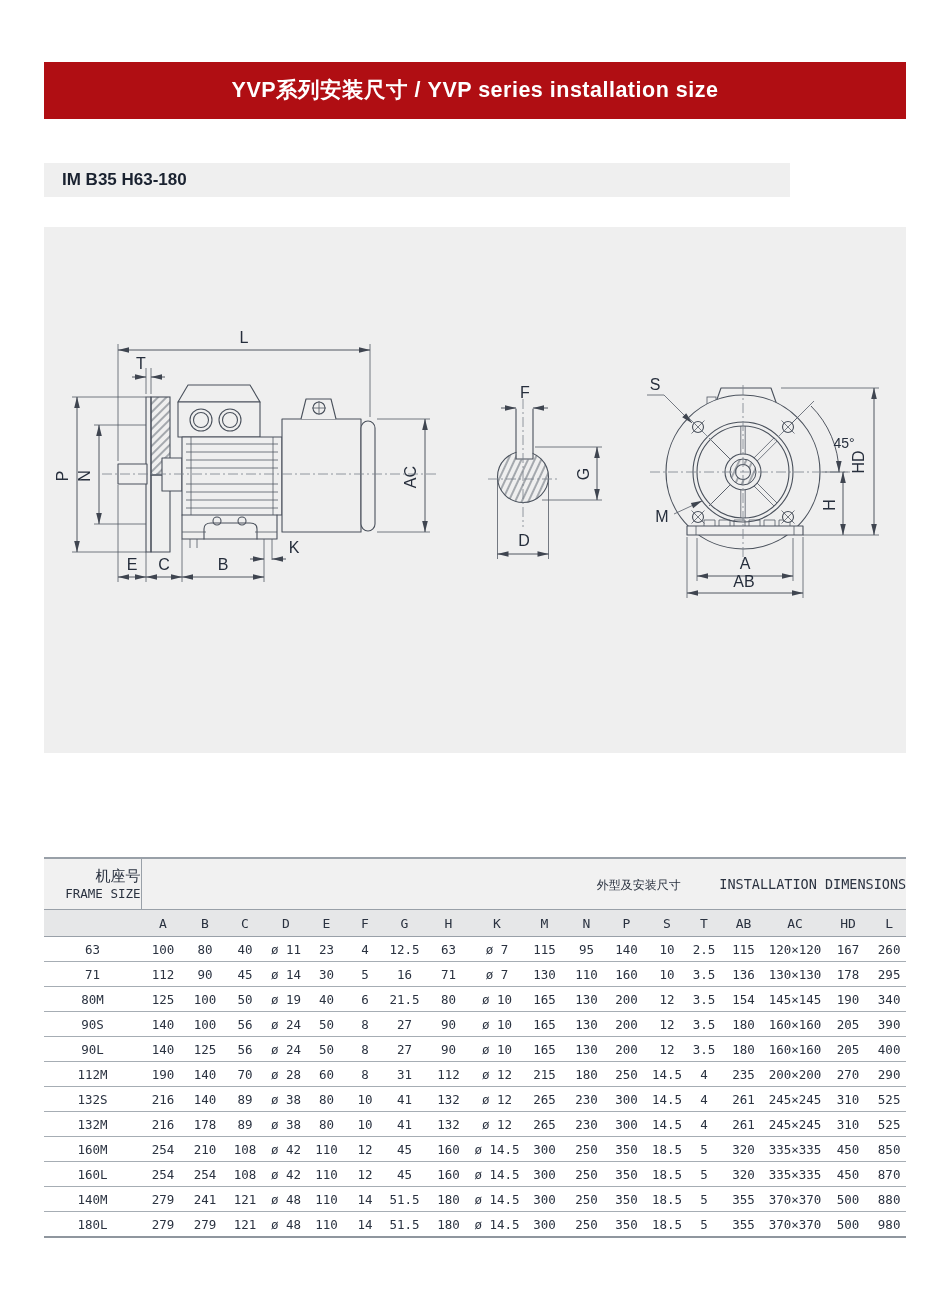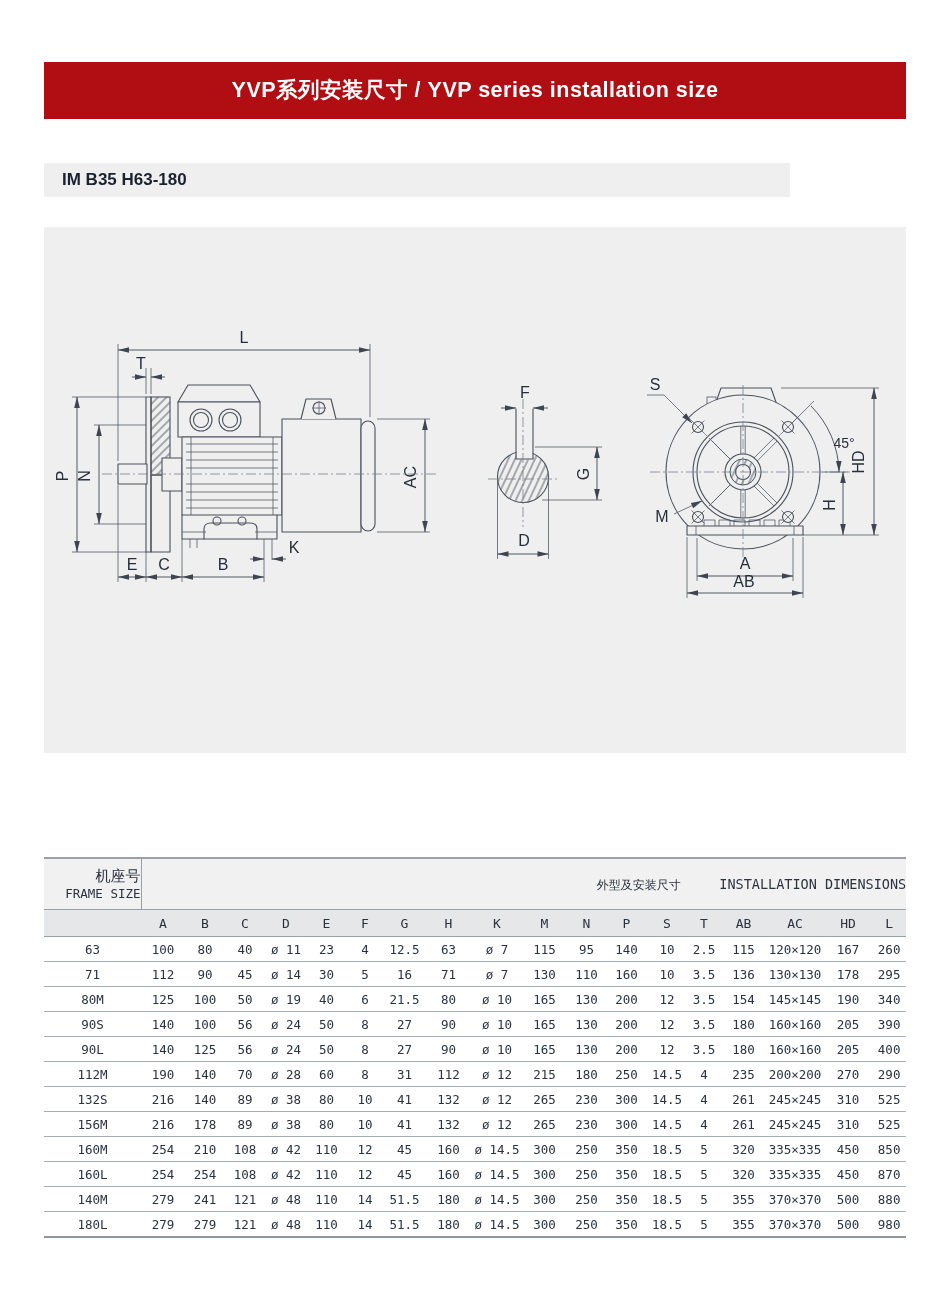--- a/index.html
+++ b/index.html
@@ -403,21 +403,21 @@
           <td>230</td>
           <td>300</td>
           <td>14.5</td>
           <td>4</td>
           <td>261</td>
           <td>245×245</td>
           <td>310</td>
           <td>525</td>
         </tr>
         <tr>
-          <td>156M</td>
+          <td>132M</td>
           <td>216</td>
           <td>178</td>
           <td>89</td>
           <td>ø 38</td>
           <td>80</td>
           <td>10</td>
           <td>41</td>
           <td>132</td>
           <td>ø 12</td>
           <td>265</td>

